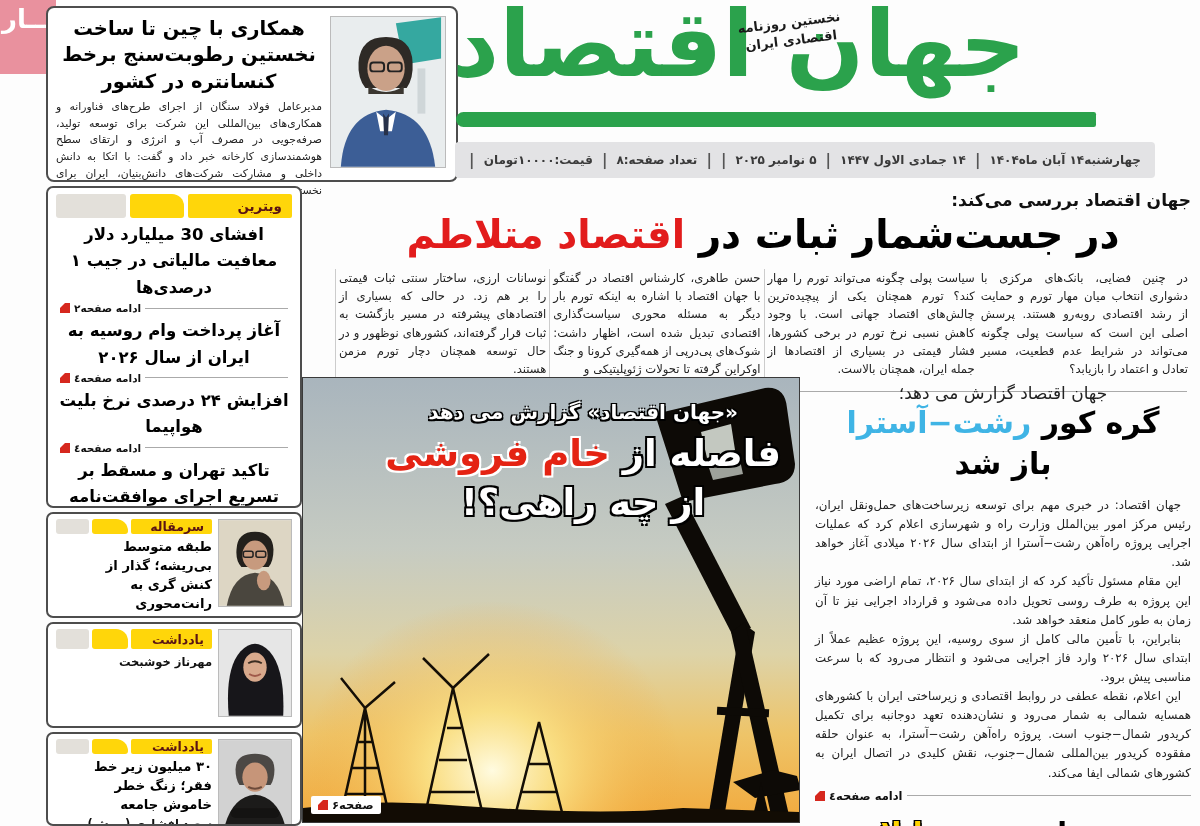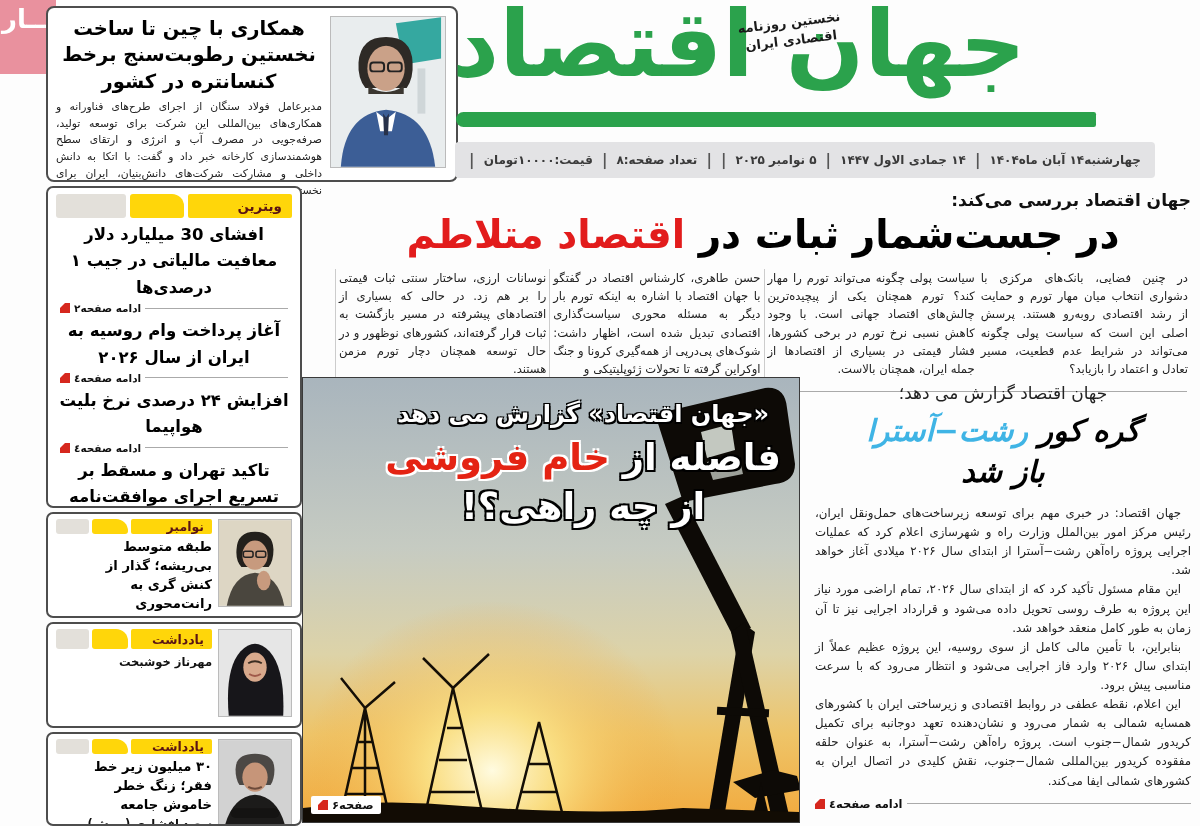--- a/index.html
+++ b/index.html
@@ -92,21 +92,21 @@
   .lead-more { display:flex; direction:ltr; align-items:center; gap:4px; margin-top:6px; padding:0 4px; }
 
   
   .photo {
     left:302px; top:377px; width:498px; height:446px;
     border:1px solid #3a3a3a; overflow:hidden; background:#000;
   }
   .photo svg { display:block; }
   .overlay { position:absolute; right:18px; top:22px; text-align:center; direction:rtl; }
   .ov-kicker {
-    font-weight:bold; font-size:24px; color:#fff;
+    font-weight:bold; font-size:20px; color:#fff;
     text-shadow:-1.5px -1.5px 0 #000, 1.5px -1.5px 0 #000, -1.5px 1.5px 0 #000, 1.5px 1.5px 0 #000;
     text-align:center;
   }
   .ov-line1 { font-weight:bold; font-size:37px; margin-top:8px;
     color:#fff; text-shadow:-2px -2px 0 #000, 2px -2px 0 #000, -2px 2px 0 #000, 2px 2px 0 #000; }
   .ov-line1 .red {
     color:#e42313;
     text-shadow:-2px -2px 0 #fff, 2px -2px 0 #fff, -2px 2px 0 #fff, 2px 2px 0 #fff;
   }
   .ov-line2 { font-weight:bold; font-size:37px; margin-top:6px; color:#fff;
@@ -114,21 +114,21 @@
   .photo-page {
     position:absolute; left:8px; bottom:8px; background:#fff;
     display:flex; direction:ltr; align-items:center; gap:4px;
     padding:2px 7px; border-radius:2px;
   }
   .photo-page .more-label { font-size:11.5px; }
 
   
   .rcol { left:815px; top:383px; width:376px; direction:rtl; }
   .r-kicker { text-align:center; font-size:17px; color:#222; }
-  .r-head { text-align:center; font-weight:bold; font-size:30px; line-height:1.35; color:#000; margin-top:8px;font-style:italic; }
+  .r-head { text-align:center; font-weight:bold; font-size:30px; line-height:1.35; color:#000; margin-top:0; }
   .r-head .blue { color:#3fb4e5; }
   .r-body { margin-top:12px; font-size:11.8px; line-height:1.62; text-align:justify; color:#222; }
   .r-body p { text-indent:10px; }
   .r-more { display:flex; direction:ltr; align-items:center; gap:4px; margin-top:6px; }
   .musk-head { text-align:center; font-weight:bold; font-size:28.5px; line-height:1.5; color:#000; margin-top:10px; letter-spacing:-1px; }
   .musk-head .yellow {
     color:#ffd400;
     text-shadow:-1.5px -1.5px 0 #000, 1.5px -1.5px 0 #000, -1.5px 1.5px 0 #000, 1.5px 1.5px 0 #000;
   }
 
@@ -366,21 +366,21 @@
         <path d="M18 30 q1-18 19-18 q18 0 19 18 q0 12 -5 18 l-28 0 q-6-6 -5-18z" fill="#23201c"></path>
         <ellipse cx="37" cy="36" rx="13" ry="15" fill="#c79a7e"></ellipse>
         <rect x="25" y="32" width="10" height="6" rx="2" fill="none" stroke="#222" stroke-width="1.6"></rect>
         <rect x="38" y="32" width="10" height="6" rx="2" fill="none" stroke="#222" stroke-width="1.6"></rect>
         <path d="M8 88 q6-32 29-34 q24 2 30 34z" fill="#4a463e"></path>
         <ellipse cx="46" cy="62" rx="7" ry="10" fill="#c79a7e"></ellipse>
       </svg>
     </div>
     <div class="person-left">
       <div class="p-header">
-        <span class="hdr-label">نوامبر</span>
+        <span class="hdr-label">سرمقاله</span>
         <span class="hdr-yellow"></span>
         <span class="hdr-gray"></span>
       </div>
       <div class="p-title">طبقه متوسط بی‌ریشه؛ گذار از کنش گری به رانت‌محوری</div>
       <div class="p-author">سجاد بهزادی</div>
       <div class="p-role">تحلیلگر اقتصادی</div>
 
     </div>
   </div>
 </div>

